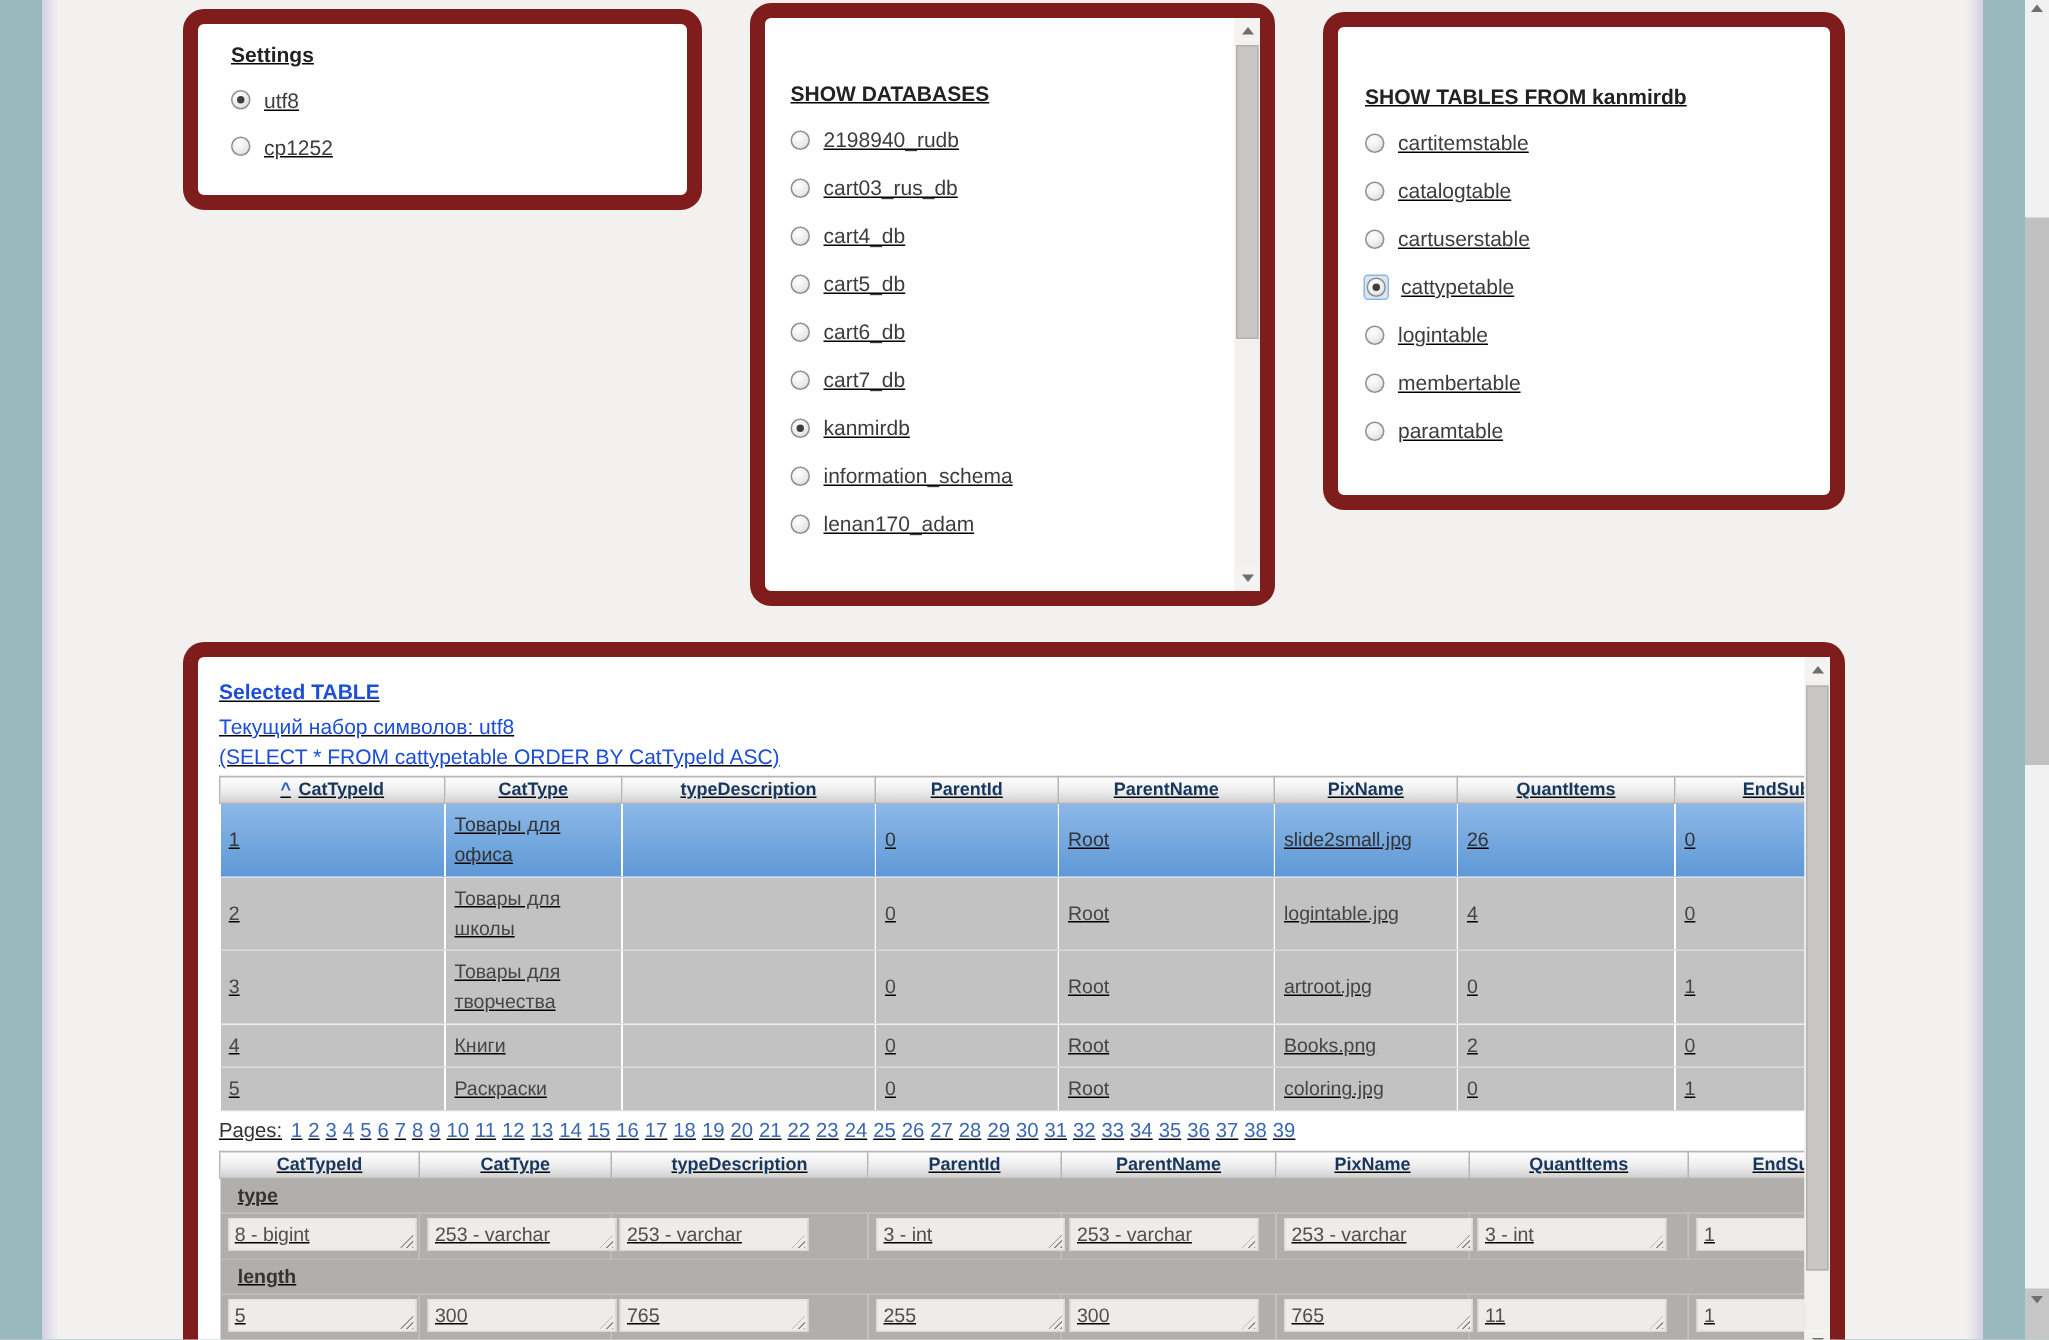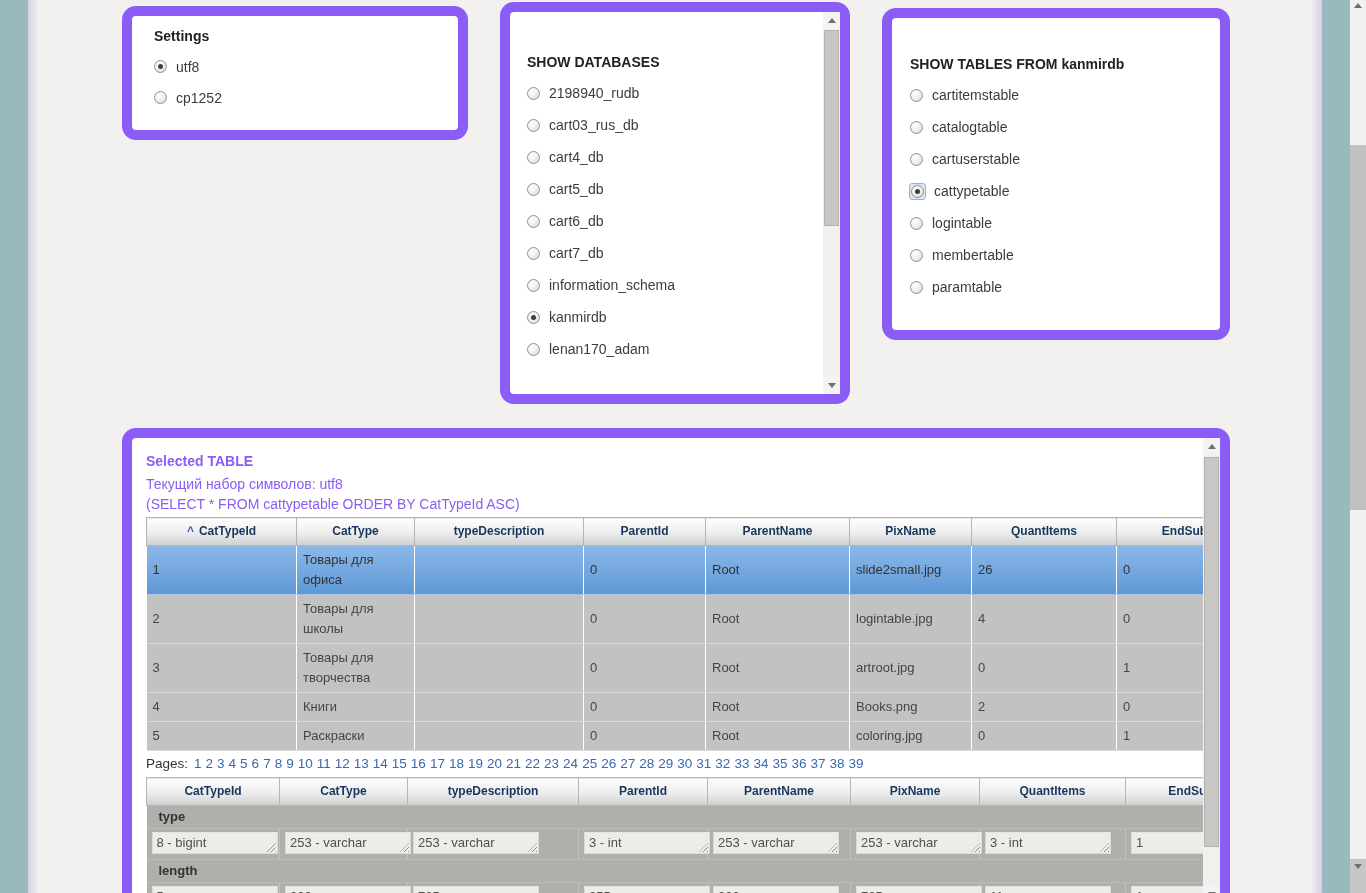--- a/index.html
+++ b/index.html
@@ -13,21 +13,21 @@
     position: absolute; left: 28px; top: 0; width: 1294px; height: 893px;
     background: #f2f1ef;
   }
   .edge { position: absolute; top: 0; height: 100%; width: 11px; pointer-events: none; }
   .edge.left  { left: 0;  background: linear-gradient(to right, rgba(203,196,228,.75), rgba(242,241,239,0)); }
   .edge.right { right: 0; background: linear-gradient(to left,  rgba(203,196,228,.75), rgba(242,241,239,0)); }
 
   
   .panel {
     position: absolute; background: #fff;
-    border: 10px solid #8b5cf6; border-radius: 14px;
+    border: 10px solid #7f1d1d; border-radius: 14px; text-decoration: underline;
   }
   #settings-panel { left: 94px;  top: 6px;   width: 346px;  height: 134px; }
   #db-panel       { left: 472px; top: 2px;   width: 350px;  height: 402px; }
   #tables-panel   { left: 854px; top: 8px;   width: 348px;  height: 332px; }
   #bottom-panel   { left: 94px;  top: 428px; width: 1108px; height: 475px; border-bottom: none; border-radius: 14px 14px 0 0; }
 
   .panel-inner { position: relative; width: 100%; height: 100%; overflow: hidden; }
   #settings-panel .panel-inner { padding: 12px 0 0 22px; }
   #db-panel .panel-inner       { padding: 42px 37px 0 17px; }
   #tables-panel .panel-inner   { padding: 38px 0 2px 18px; }
@@ -49,28 +49,28 @@
   .radio.checked::after {
     content: ""; width: 5px; height: 5px; border-radius: 50%; background: #3e3e3e;
   }
   .focusring {
     display: inline-flex; padding: 1px; background: #d7e7f8;
     outline: 1px solid #8fb4dd; border-radius: 2px; flex: none;
   }
   .radio-label { margin-left: 9px; font-size: 14px; color: #3c3c3c; }
 
   
-  .info-line { font-size: 14px; color: #8b5cf6; line-height: 20px; }
+  .info-line { font-size: 14px; color: #1d4ed8; line-height: 20px; }
   #selected-table-title { margin-bottom: 3px; }
 
   
   .table-clip { width: 1057px; overflow: hidden; }
   table { border-collapse: collapse; table-layout: fixed; width: 1110px; }
   th {
-    height: 28px; font-size: 12px; font-weight: bold; color: #17365d;
+    height: 18px; font-size: 12px; font-weight: bold; color: #17365d;
     text-align: center; padding: 0 2px; line-height: 17px;
     background: linear-gradient(#fefefe 0%, #ececec 55%, #cfcfcf 100%);
     border: 1px solid #b5b5b5; white-space: nowrap; overflow: hidden;
   }
   .sort-caret { color: #2f5fc0; margin-right: 5px; font-weight: bold; }
 
   #data-table td {
     font-size: 13px; color: #454545; padding: 4px 6px; line-height: 20px;
     border-right: 1px solid rgba(255,255,255,.55);
     border-bottom: 1px solid #d9d9d9;
@@ -168,26 +168,26 @@
           </div>
           <div class="radio-row">
             <span class="radio"></span>
             <span class="radio-label">cart6_db</span>
           </div>
           <div class="radio-row">
             <span class="radio"></span>
             <span class="radio-label">cart7_db</span>
           </div>
           <div class="radio-row">
-            <span class="radio"></span>
-            <span class="radio-label">information_schema</span>
-          </div>
-          <div class="radio-row">
             <span class="radio checked"></span>
             <span class="radio-label">kanmirdb</span>
+          </div>
+          <div class="radio-row">
+            <span class="radio"></span>
+            <span class="radio-label">information_schema</span>
           </div>
           <div class="radio-row">
             <span class="radio"></span>
             <span class="radio-label">lenan170_adam</span>
           </div>
         </div>
       <div class="scrollbar">
         <div class="sb-btn up">
             <span class="tri-up"></span>
           </div>

